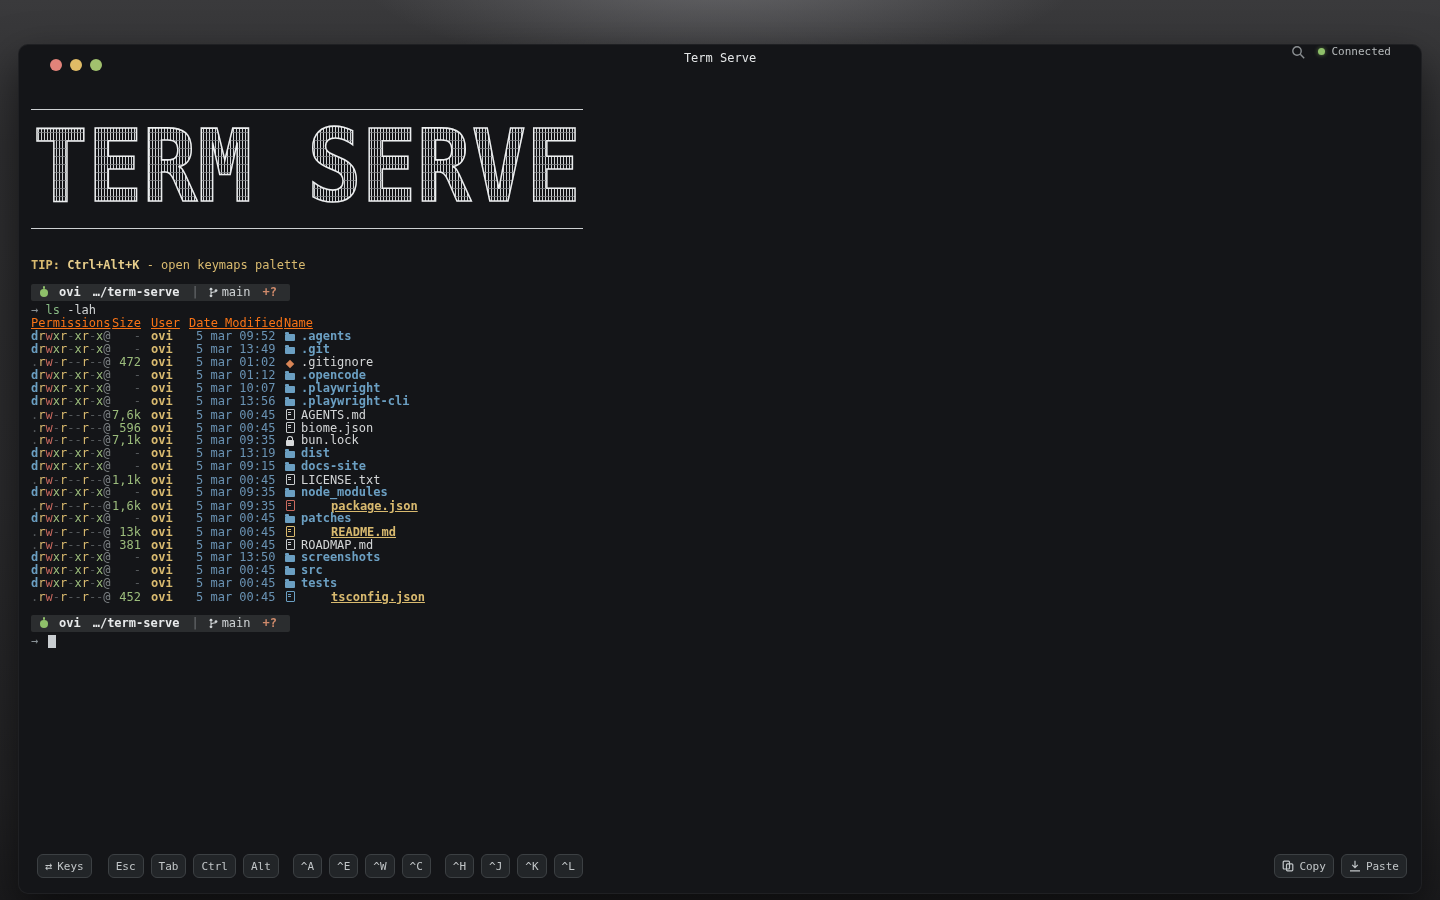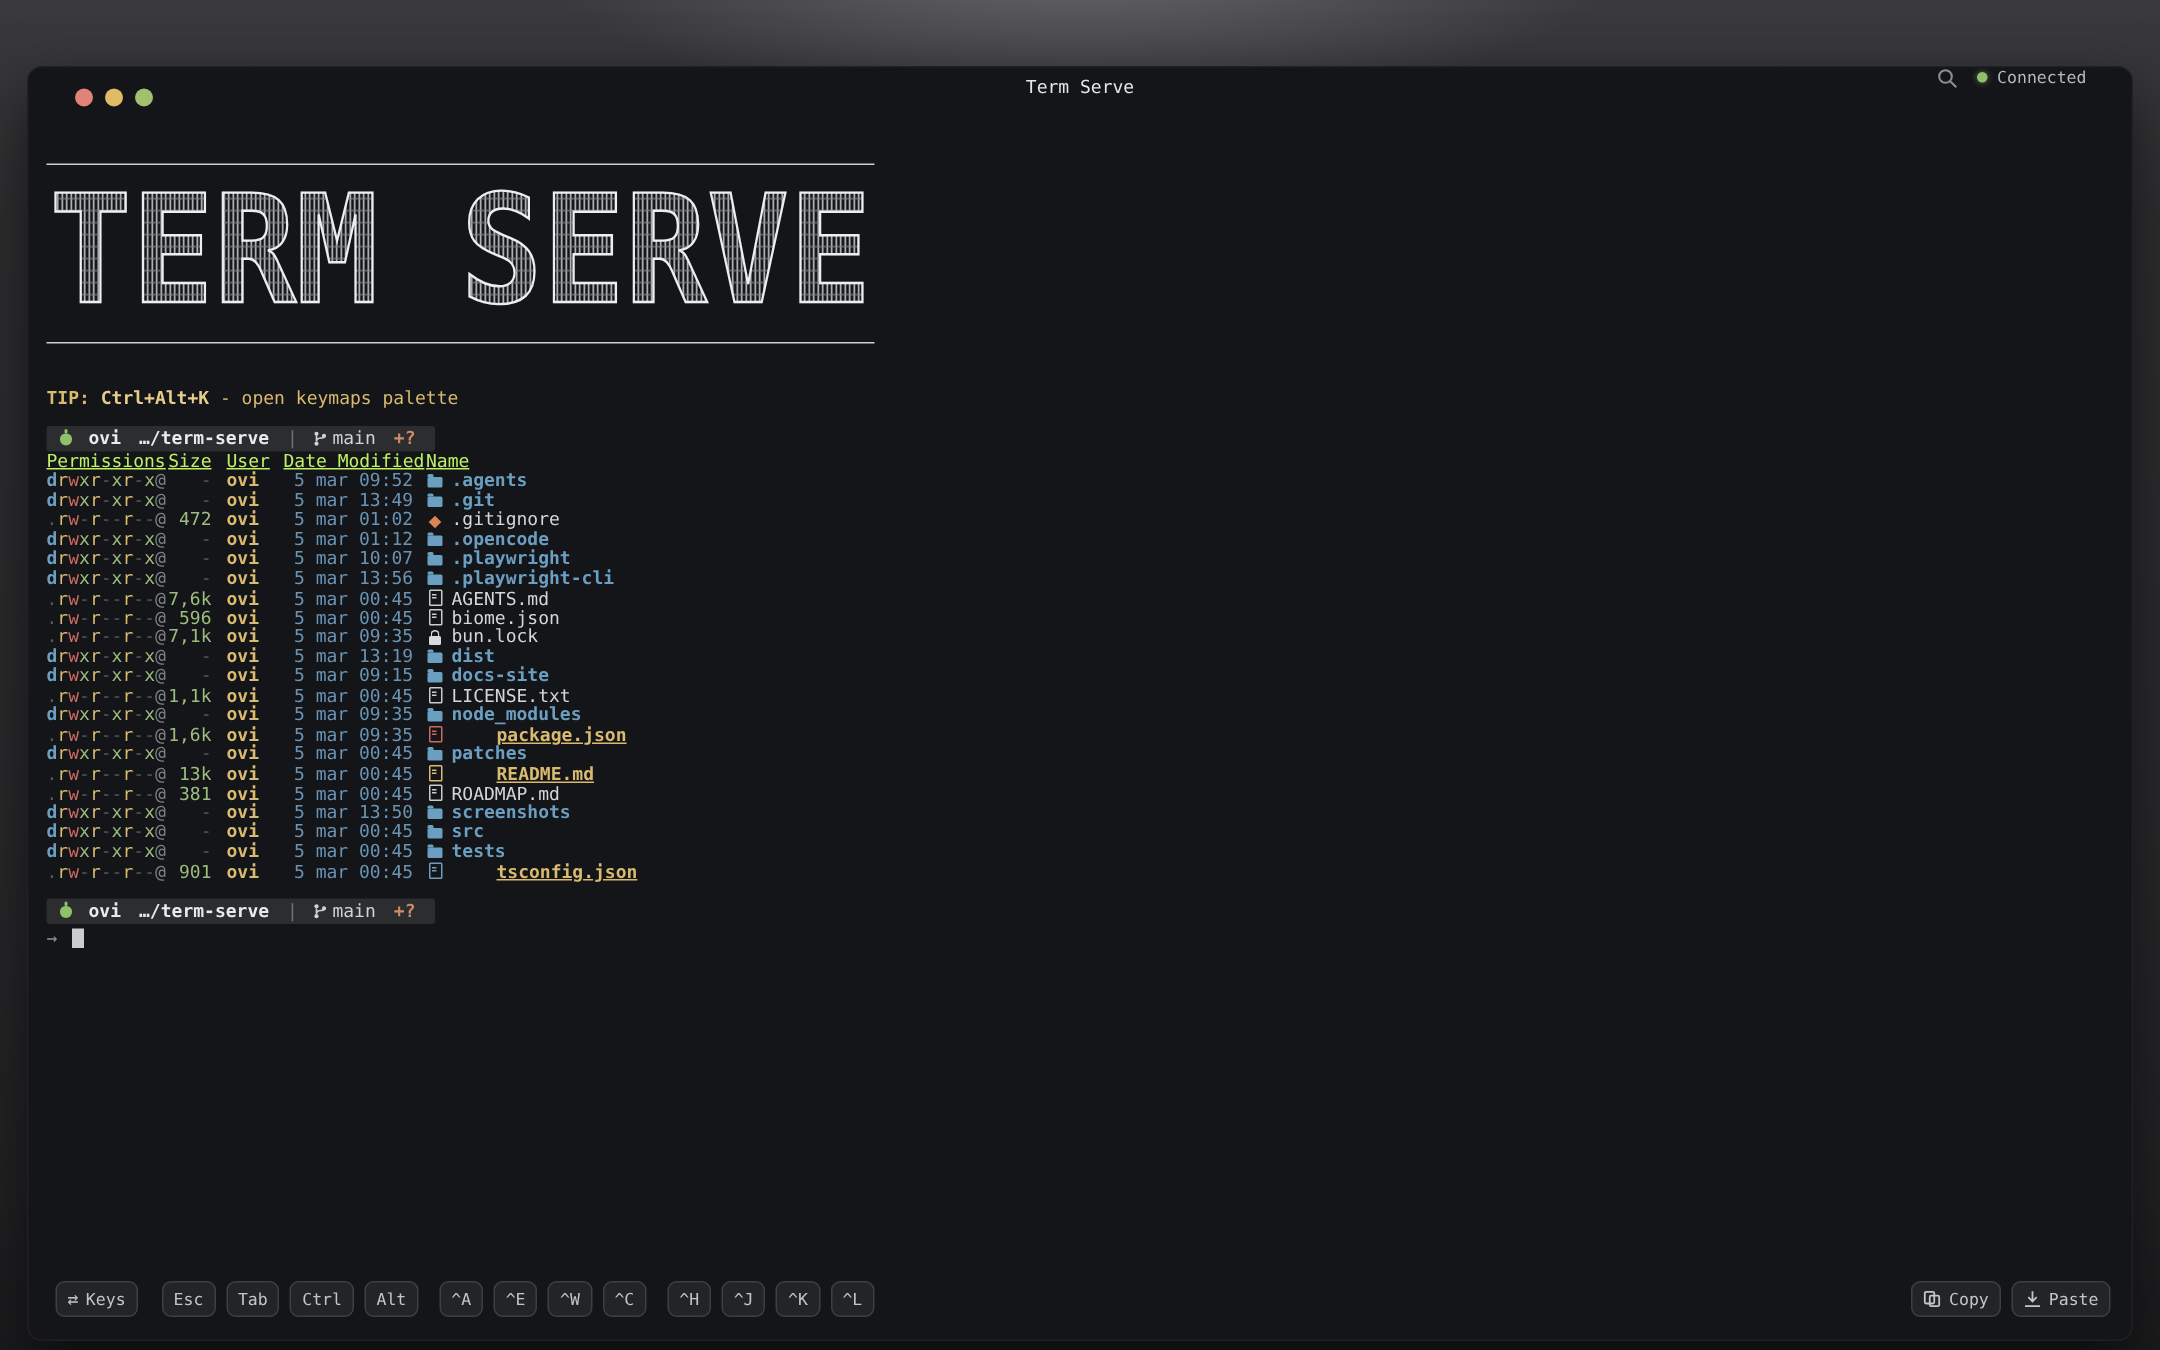--- a/index.html
+++ b/index.html
@@ -55,21 +55,21 @@
   .p-status{color:#cf8a6b;font-weight:bold;}
   
   .cmd-line{margin-top:3px;height:13px;}
   .arrow{color:#8a9296;}
   .cmd{color:#87b983;}
   .args{color:#d0d3d4;}
   .cursor{display:inline-block;width:8px;height:13px;background:#c9cdd0;vertical-align:bottom;margin-left:3px;}
   
   .ls{margin-top:0;}
   .ls-header,.ls-row{display:flex;height:13px;align-items:baseline;white-space:nowrap;}
-  .ls-header span{text-decoration:underline;color:#bef264;}
+  .ls-header span{text-decoration:underline;color:#f97316;}
   .hc-perms{width:80px;}
   .hc-size{width:30px;text-align:right;}
   .hc-user{width:26px;margin-left:10px;}
   .hc-date{width:94px;margin-left:12px;}
   .hc-name{margin-left:1px;}
   .c-perms{width:80px;}
   .c-size{width:30px;text-align:right;}
   .c-size.num{color:#9cbd7c;}
   .c-size.dim{color:#55595c;}
   .c-user{width:26px;margin-left:10px;color:var(--yellow,#d9ba6f);font-weight:bold;}
@@ -168,20 +168,25 @@
                 <circle cx="2" cy="8.8" r="1.4"></circle>
                 <circle cx="7" cy="3.6" r="1.4"></circle>
                 <path d="M2 3.6 L2 7.4 M2 7 Q2 4.8 7 4.8"></path>
               </svg>
             <span>main</span>
           </span>
           <span class="p-status">+?</span>
         </div>
       </div>
 
+      <div class="cmd-line">
+        <span class="arrow">→</span>
+        <span class="cmd">ls</span>
+        <span class="args">-lah</span>
+      </div>
 
       <div class="ls">
         <div class="ls-header">
           <span class="hc-perms">Permissions</span>
           <span class="hc-size">Size</span>
           <span class="hc-user">User</span>
           <span class="hc-date">Date Modified</span>
           <span class="hc-name">Name</span>
         </div>
         <div id="ls-rows">
@@ -380,21 +385,21 @@
               <span class="c-size dim">-</span>
               <span class="c-user">ovi</span>
               <span class="c-date">5 mar 00:45</span>
               <span class="c-icon">
                 <span class="icon folder" style="color: rgb(107, 159, 194);"></span>
               </span>
               <span class="c-name n-dir">tests</span>
             </div>
             <div class="ls-row">
               <span class="c-perms"><span class="pdim">.</span><span class="pr">r</span><span class="pw">w</span><span class="pdim">-</span><span class="pr">r</span><span class="pdim">-</span><span class="pdim">-</span><span class="pr">r</span><span class="pdim">-</span><span class="pdim">-</span><span class="pat">@</span></span>
-              <span class="c-size num">901</span>
+              <span class="c-size num">452</span>
               <span class="c-user">ovi</span>
               <span class="c-date">5 mar 00:45</span>
               <span class="c-icon">
                 <span class="icon file" style="color: rgb(107, 159, 194);"></span>
               </span>
               <span class="c-name n-special">tsconfig.json</span>
             </div>
           </div>
       </div>
 

